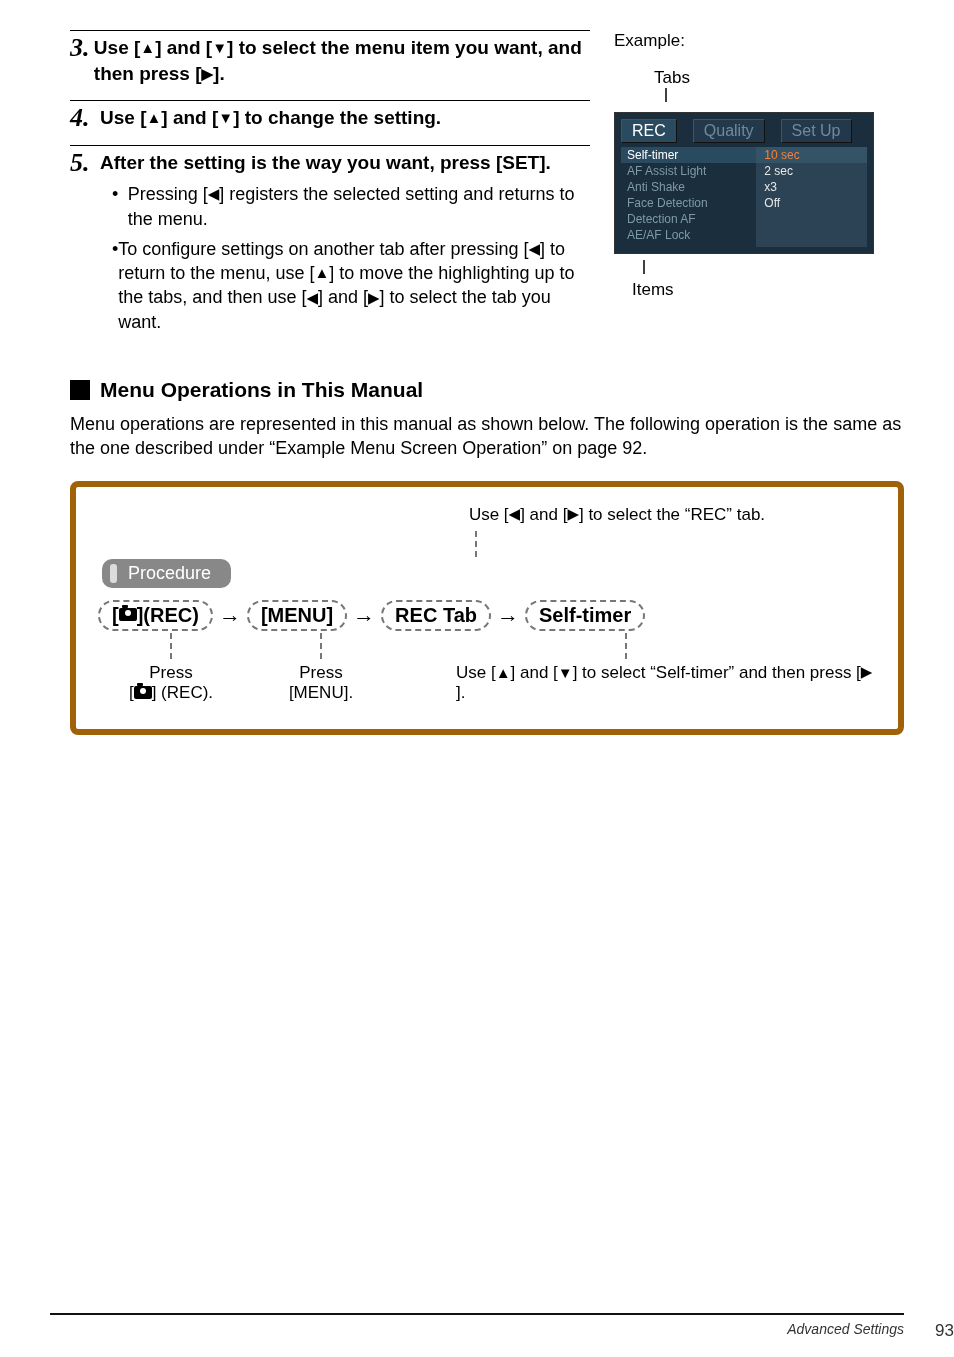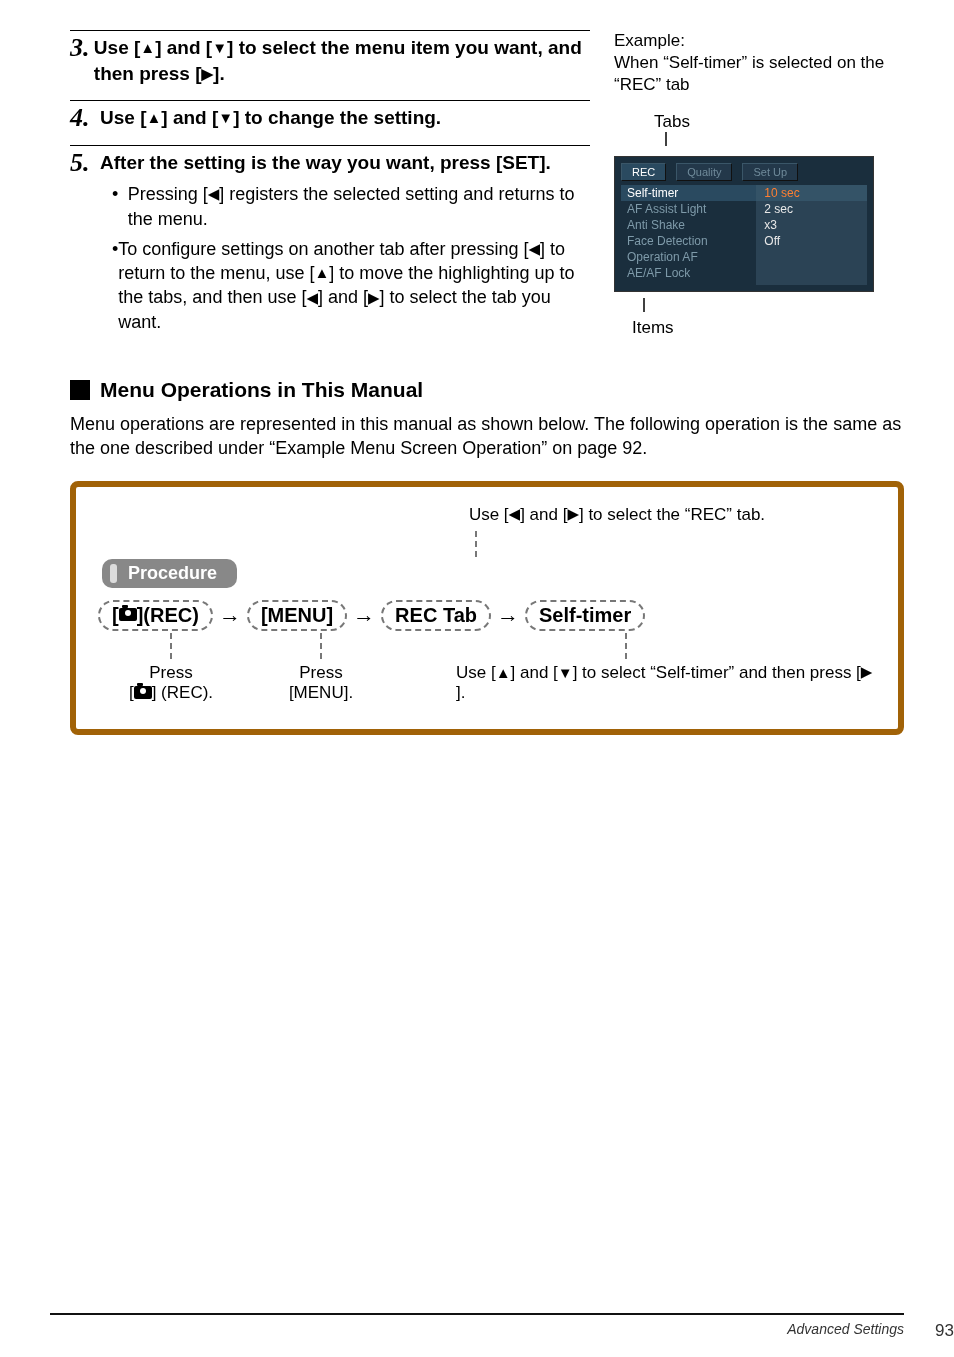--- a/index.html
+++ b/index.html
@@ -74,23 +74,23 @@
   .camera-screen {
     width: 260px;
     margin: 4px 0 6px 0;
     background: #1a2e3d;
     border: 1px solid #333;
     padding: 6px;
     box-sizing: border-box;
   }
   .cs-tabs {
     display: flex;
-    gap: 10px;
+    gap: 16px;
     margin-bottom: 4px;
-    font-size: 11px;
+    font-size: 16px;
     color: #6f8a9a;
   }
   .cs-tab {
     padding: 2px 10px;
     background: #23384a;
     border-top:1px solid #3a5668;
     border-left:1px solid #3a5668;
     border-right:1px solid #111;
     border-bottom:1px solid #111;
   }
@@ -161,21 +161,21 @@
   }
   .proc-badge {
     position: relative;
     display: inline-block;
     margin-left: 6px;
     margin-bottom: 10px;
   }
   .proc-badge-bg {
     background: #888;
     color: #fff;
-    font-weight: bold;
+    font-weight: normal;
     font-size: 18px;
     padding: 4px 20px 4px 26px;
     border-radius: 10px 10px 10px 10px;
     position: relative;
   }
   .proc-badge-bg::before {
     content:"";
     position:absolute;
     left:8px; top:5px; bottom:5px; width:7px;
     background:#dcdcdc;
@@ -324,41 +324,40 @@
             </div>
           </div>
         </div>
       </div>
 
     </div>
 
     <div class="right-col">
       <div class="example-block">
         <div>Example:</div>
-        <div>When “Self-timer” is selected on the “REC” tab</div>
       </div>
 
       <div class="tabs-label">Tabs</div>
       <svg width="50" height="16" style="margin-left:48px">
           <line x1="4" y1="0" x2="4" y2="14" stroke="#000" stroke-width="1.5"></line>
         </svg>
 
       <div class="camera-screen">
         <div class="cs-tabs">
           <div class="cs-tab active">REC</div>
           <div class="cs-tab">Quality</div>
           <div class="cs-tab">Set Up</div>
         </div>
         <div class="cs-body">
           <div class="cs-items">
             <div class="sel">Self-timer</div>
             <div>AF Assist Light</div>
             <div>Anti Shake</div>
             <div>Face Detection</div>
-            <div>Operation AF</div>
+            <div>Detection AF</div>
             <div>AE/AF Lock</div>
           </div>
           <div class="cs-vals">
             <div class="sel">10 sec</div>
             <div>2 sec</div>
             <div>x3</div>
             <div>Off</div>
           </div>
         </div>
       </div>

